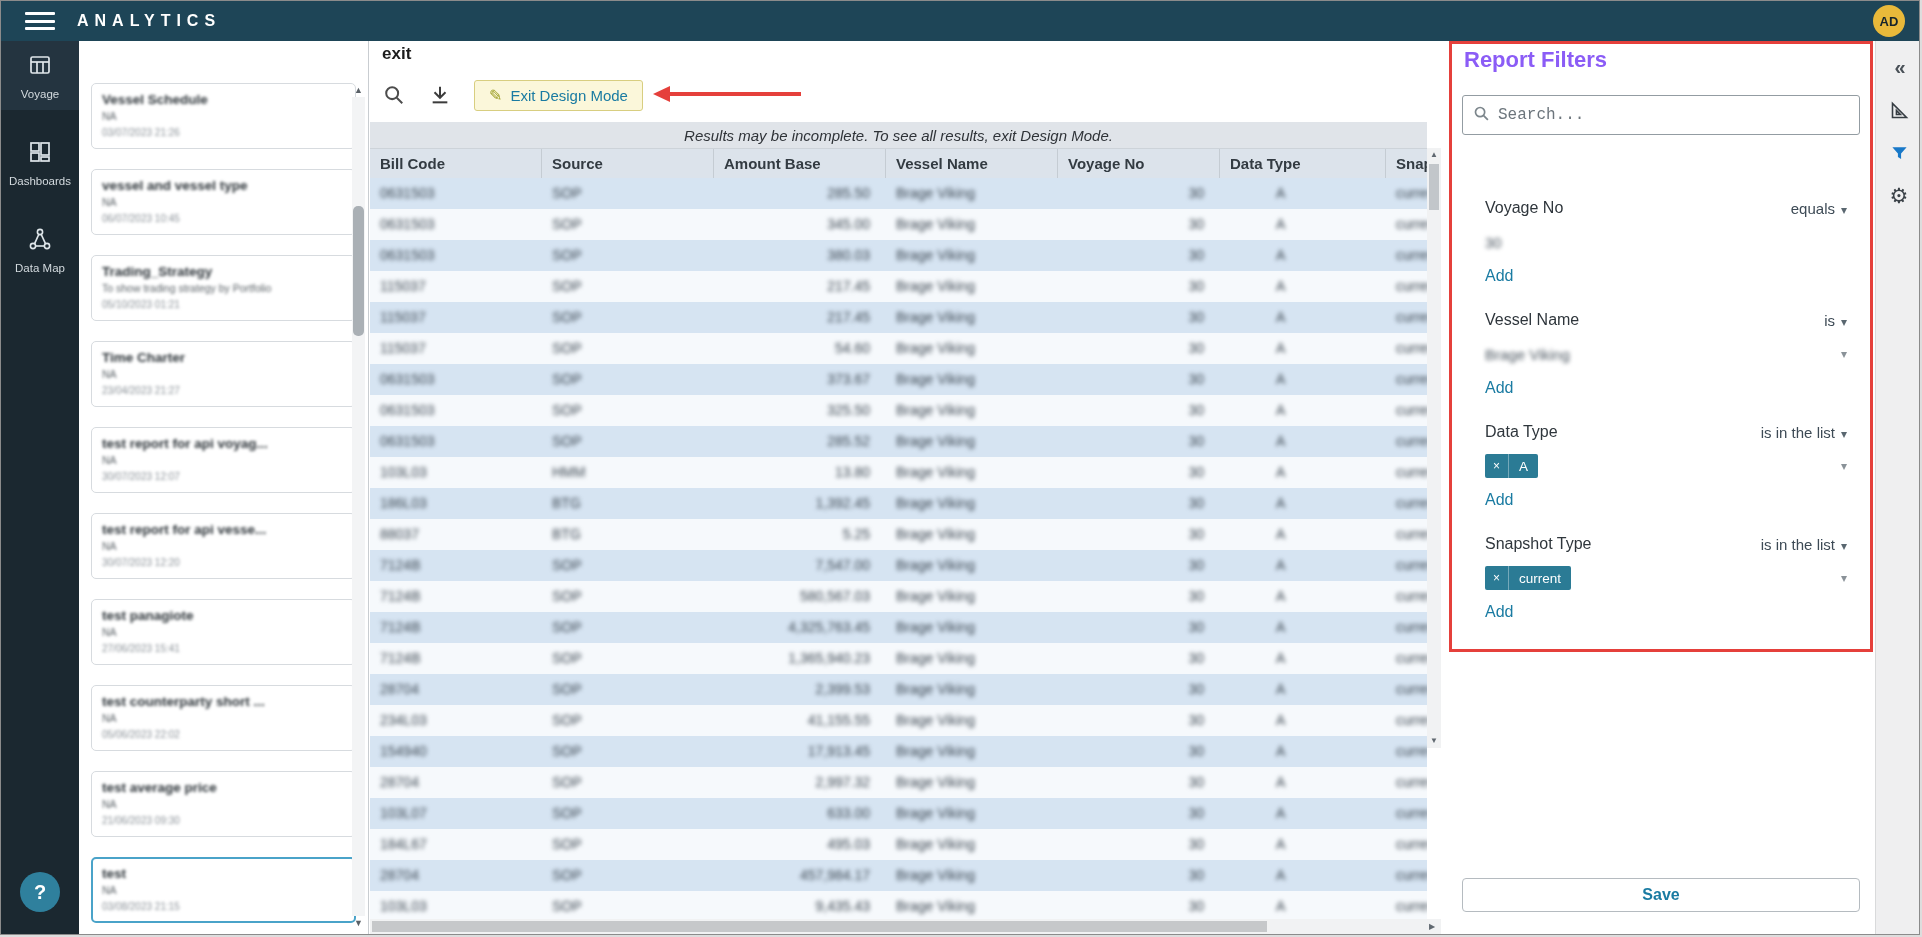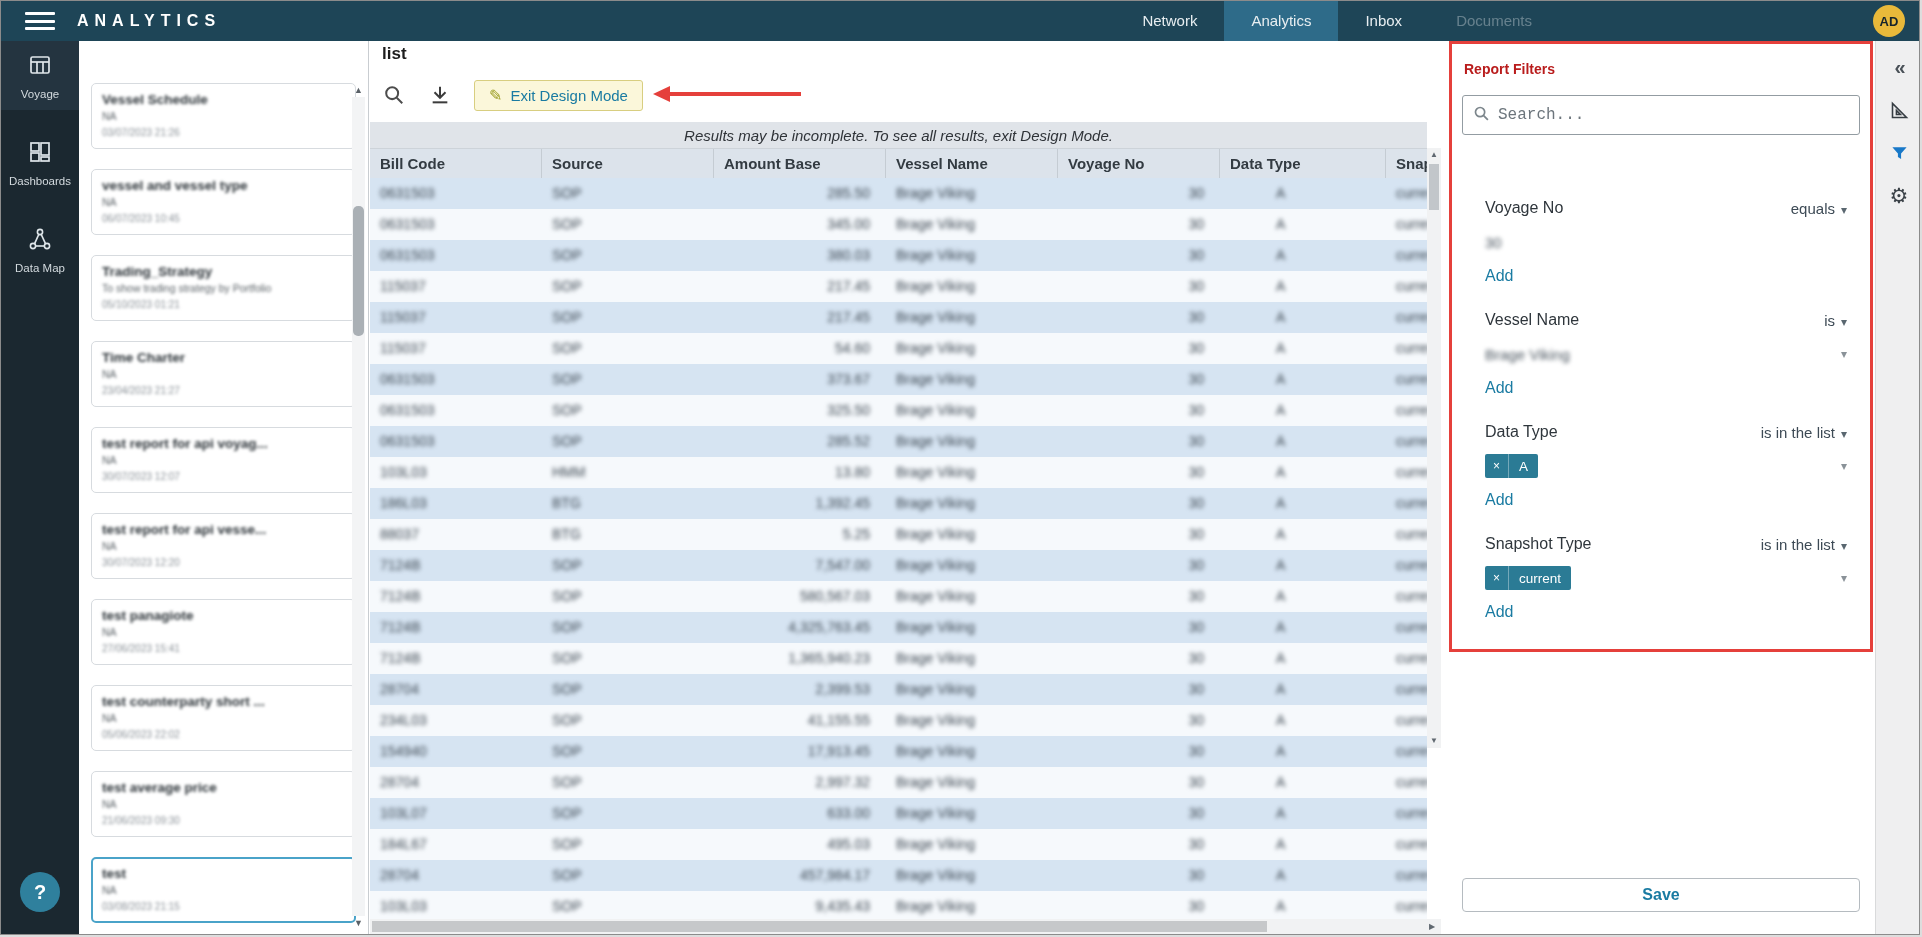--- a/index.html
+++ b/index.html
@@ -68,21 +68,21 @@
   .vs-up,.vs-down { position:absolute; left:0; width:14px; height:14px; text-align:center; font-size:8px; line-height:14px; color:#606870; cursor:pointer; }
   .vs-up { top:0; } .vs-down { bottom:0; }
   .vs-thumb { position:absolute; left:2px; top:16px; width:10px; height:46px; background:#c2c6ca; cursor:grab; }
   .hscroll { position:absolute; left:1px; top:878px; width:1071px; height:15px; background:#f1f2f3; }
   .hs-thumb { position:absolute; left:2px; top:2px; width:895px; height:11px; background:#c6c8ca; cursor:grab; }
   .hs-right { position:absolute; right:2px; top:0; width:14px; height:15px; text-align:center; font-size:8px; line-height:15px; color:#606870; cursor:pointer; }
 
   
   .filters { position:absolute; left:1448px; top:40px; bottom:0; width:426px; background:#fff; }
   .annotation-rect { position:absolute; left:0; top:0; width:424px; height:611px; border:3px solid #e5403b; pointer-events:none; z-index:15; }
-  .f-title { position:absolute; left:15px; top:20px; font-size:14px; font-weight:bold; color:#b91c1c; }
+  .f-title { position:absolute; left:15px; top:6px; font-size:22px; font-weight:bold; color:#8b5cf6; }
   .f-search { position:absolute; left:13px; top:54px; width:398px; height:40px; border:1px solid #939ca2; border-radius:3px; display:flex; align-items:center; padding:0 10px; gap:8px; background:#fff; }
   .f-search input { flex:1; border:none; outline:none; font-size:16px; color:#333; font-family:Liberation Mono, monospace; background:transparent; }
   .f-search input::placeholder { color:#6c757c; }
   .f-helper { position:absolute; left:0; top:120px; width:424px; text-align:center; font-size:15px; color:#3f474d; }
   .f-groups { position:absolute; left:0; top:156px; right:0; }
   .fgroup { margin:0 28px 24px 36px; }
   .fg-row1 { display:flex; justify-content:space-between; align-items:center; height:22px; }
   .fg-name { font-size:16px; color:#2f363c; }
   .fg-op { font-size:15px; color:#3d4a55; cursor:pointer; white-space:nowrap; }
   .fg-op .caret { color:#5a6770; font-size:12px; margin-left:6px; }
@@ -107,26 +107,20 @@
 
 <div class="window">
 
   <div class="topbar">
     <div class="hamburger">
         <span></span>
         <span></span>
         <span></span>
       </div>
     <div class="app-title">ANALYTICS</div>
-    <div class="tabs">
-        <div class="tab">Network</div>
-        <div class="tab active">Analytics</div>
-        <div class="tab">Inbox</div>
-        <div class="tab disabled">Documents</div>
-      </div>
     <div class="avatar">AD</div>
   </div>
 
   <aside class="iconbar">
     <div>
         <div class="sb-item active">
           <span><svg viewBox="0 0 24 24" width="24" height="24">
               <g fill="none" stroke="#dfe6ea" stroke-width="1.7">
                 <rect x="3" y="4" width="18" height="16" rx="1.5"></rect>
                 <line x1="3" y1="9" x2="21" y2="9"></line>
@@ -217,21 +211,21 @@
           <div class="card-date rdct">03/08/2023 21:15</div>
         </div>
       </div>
     <div class="rl-track"></div>
     <div class="rl-scroll-up">▲</div>
     <div class="rl-scroll-thumb"></div>
     <div class="rl-scroll-down">▼</div>
   </section>
 
   <section class="main">
-    <div class="main-title">list</div>
+    <div class="main-title">exit</div>
 
     <div class="toolbar">
       <span class="tb-icon">
         <svg viewBox="0 0 24 24" width="22" height="22">
             <g fill="none" stroke="#4c4c4c" stroke-width="2.2">
               <circle cx="10" cy="10" r="6.5"></circle>
               <line x1="15" y1="15" x2="21" y2="21"></line>
             </g>
           </svg>
       </span>

